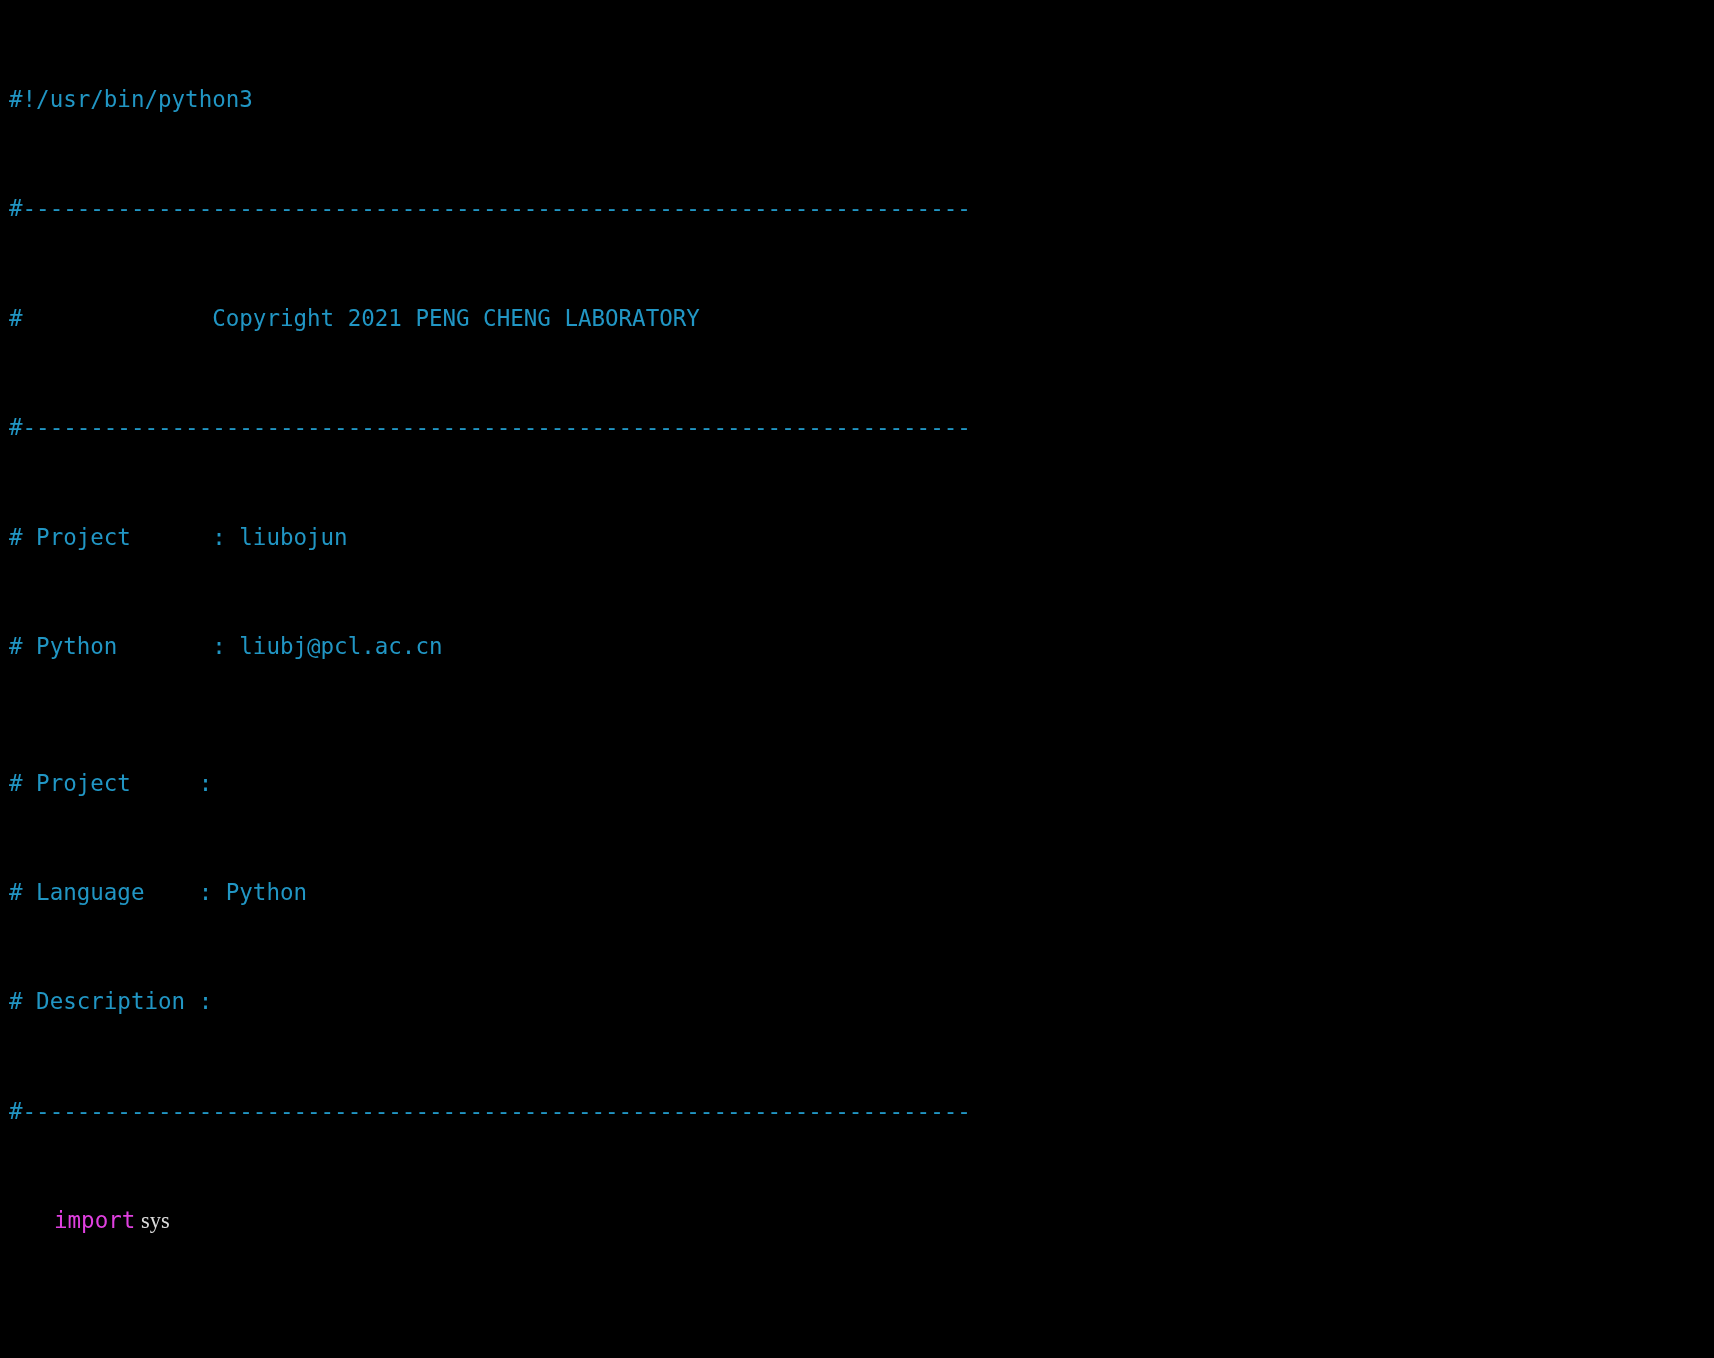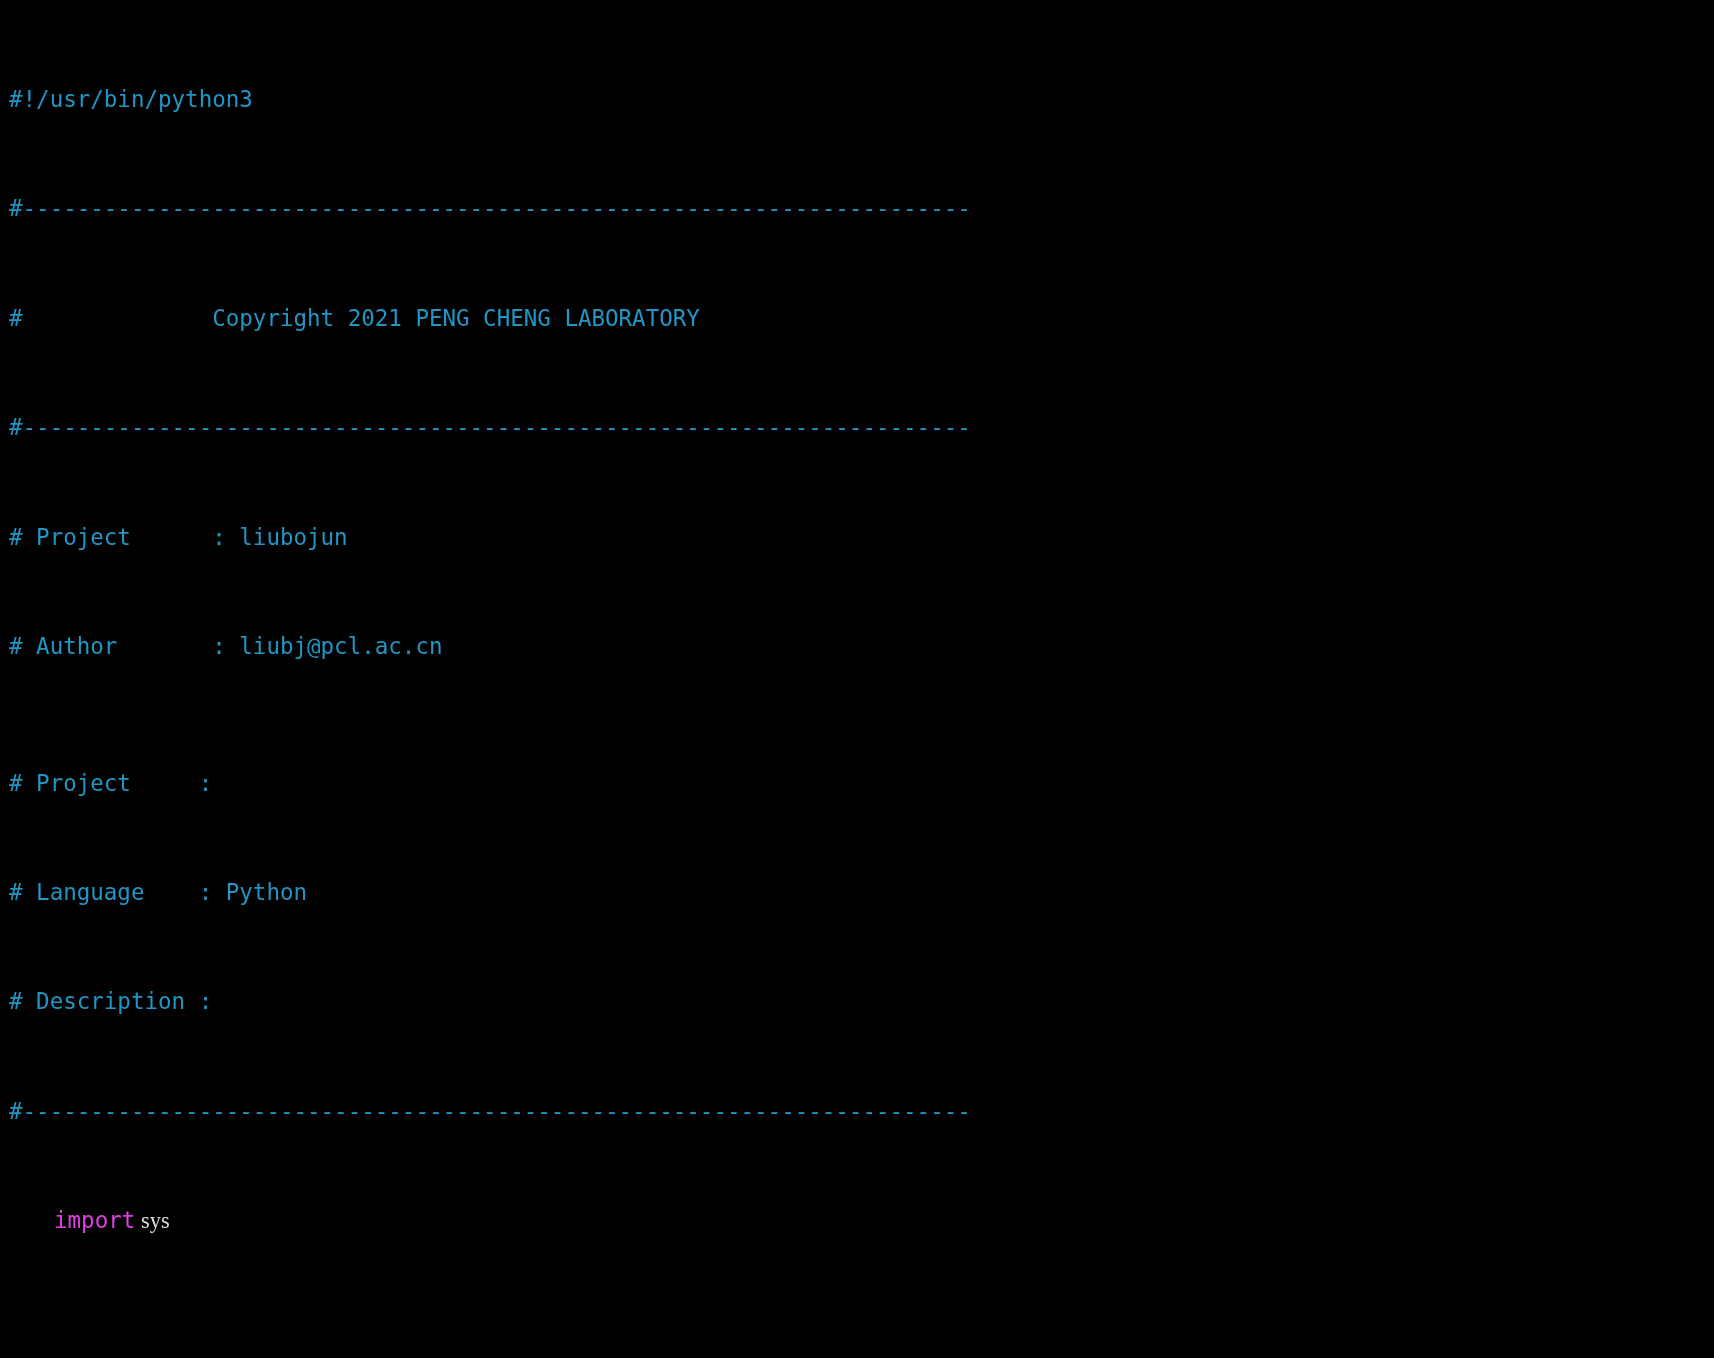--- a/index.html
+++ b/index.html
@@ -41,21 +41,21 @@
   <div class="line"><span class="cmt">#!/usr/bin/python3</span></div>
 
   <div class="line"><span class="cmt">#----------------------------------------------------------------------</span></div>
 
   <div class="line"><span class="cmt">#              Copyright 2021 PENG CHENG LABORATORY</span></div>
 
   <div class="line"><span class="cmt">#----------------------------------------------------------------------</span></div>
 
   <div class="line"><span class="cmt"># Project      : </span><span class="cmt">liubojun</span></div>
 
-  <div class="line"><span class="cmt"># Author       : </span><span class="cmt">liubj@pcl.ac.cn</span></div>
+  <div class="line"><span class="cmt"># Python       : </span><span class="cmt">liubj@pcl.ac.cn</span></div>
 
 
   <div class="line"><span class="cmt"># Project     : </span><span class="cmt"></span></div>
 
   <div class="line"><span class="cmt"># Language    : </span><span class="cmt">Python</span></div>
 
   <div class="line"><span class="cmt"># Description : </span><span class="cmt"></span></div>
 
   <div class="line"><span class="cmt">#----------------------------------------------------------------------</span></div>
 

